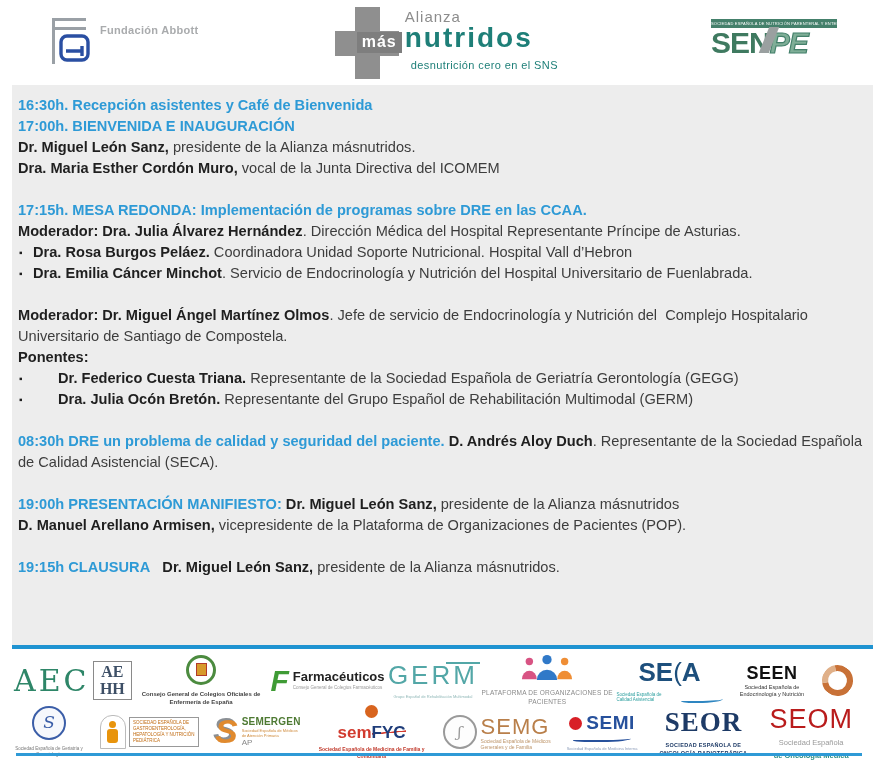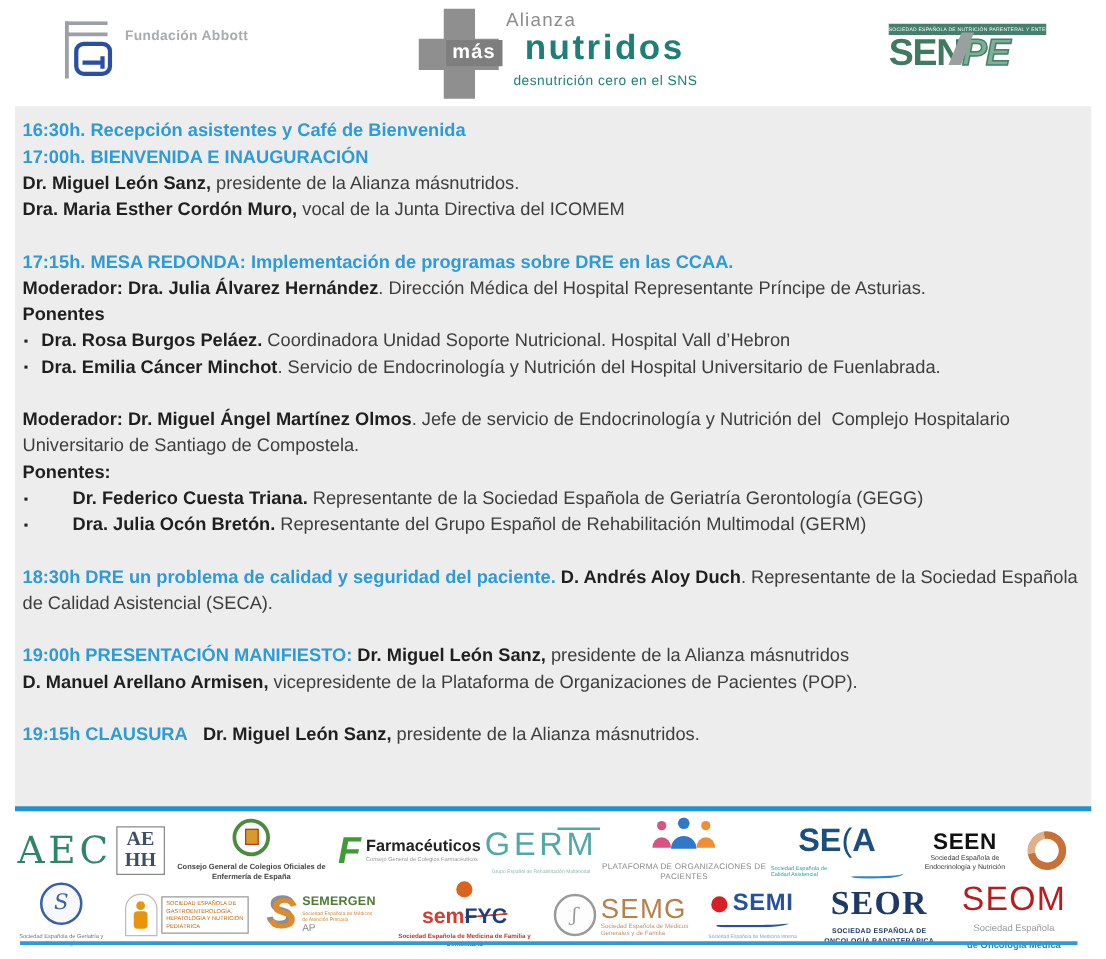--- a/index.html
+++ b/index.html
@@ -10,21 +10,21 @@
           align-items:center;justify-content:space-between;padding:0 42px 0 52px;box-sizing:border-box;}
   .abbott{display:flex;align-items:flex-start;gap:10px;}
   .abbott-label{color:#a9abad;font-size:11px;font-weight:bold;margin-top:6px;letter-spacing:.3px;}
   
   .alianza{position:relative;width:240px;height:74px;margin-top:2px;}
   .al-cross-v{position:absolute;left:20px;top:0;width:25px;height:72px;background:#8f8f8f;}
   .al-cross-h{position:absolute;left:0;top:24px;width:64px;height:25px;background:#8f8f8f;}
   .al-word1{position:absolute;left:70px;top:1px;color:#8c8c8c;font-size:15px;letter-spacing:1px;}
   .al-mas{position:absolute;left:22px;top:25px;background:#7e7e7e;color:#fff;font-weight:bold;
           font-size:16px;padding:1px 5px 2px;letter-spacing:1px;}
-  .al-word2{position:absolute;left:85px;top:15px;color:#1e7f78;font-weight:bold;font-size:28px;letter-spacing:2px;}
+  .al-word2{position:absolute;left:70px;top:15px;color:#1e7f78;font-weight:bold;font-size:28px;letter-spacing:2px;}
   .al-tag{position:absolute;left:76px;top:52px;color:#1e7f78;font-size:11px;letter-spacing:.4px;}
   
   .senpe{position:relative;width:132px;height:52px;margin-top:4px;}
   .senpe-bar{width:126px;height:9px;background:#44806b;color:#fff;font-size:4px;line-height:9px;
              text-align:center;overflow:hidden;white-space:nowrap;letter-spacing:.2px;}
   .senpe-letters{display:flex;align-items:baseline;margin-top:-2px;}
   .senpe-sen{color:#3f7a60;font-weight:800;font-size:30px;letter-spacing:-1px;}
   .senpe-slash{width:10px;height:26px;background:#9aa0a0;transform:skewX(-22deg);margin:0 -4px 2px -6px;}
   .senpe-pe{color:#7fae97;font-weight:800;font-style:italic;font-size:30px;letter-spacing:-1px;
             -webkit-text-stroke:1.2px #44806b;}
@@ -150,34 +150,33 @@
 
       <p class="ln"><span class="t-blue">16:30h. Recepción asistentes y Café de Bienvenida</span></p>
       <p class="ln"><span class="t-blue">17:00h. BIENVENIDA E INAUGURACIÓN</span></p>
       <p class="ln"><span class="t-bold">Dr. Miguel León Sanz,</span><span class="t-reg"> presidente de la Alianza másnutridos.</span></p>
       <p class="ln"><span class="t-bold">Dra. Maria Esther Cordón Muro,</span><span class="t-reg"> vocal de la Junta Directiva del ICOMEM</span></p>
 
       <div class="gap"></div>
 
       <p class="ln"><span class="t-blue">17:15h. MESA REDONDA: Implementación de programas sobre DRE en las CCAA.</span></p>
       <p class="ln"><span class="t-bold">Moderador: Dra. Julia Álvarez Hernández</span><span class="t-reg">. Dirección Médica del Hospital Representante Príncipe de Asturias.</span></p>
-      <p class="ln"><span class="t-bold">Ponentes</span></p>
       <p class="ln bl"><span class="t-bold">Dra. Rosa Burgos Peláez.</span><span class="t-reg"> Coordinadora Unidad Soporte Nutricional. Hospital Vall d’Hebron</span></p>
       <p class="ln bl"><span class="t-bold">Dra. Emilia Cáncer Minchot</span><span class="t-reg">. Servicio de Endocrinología y Nutrición del Hospital Universitario de Fuenlabrada.</span></p>
 
       <div class="gap"></div>
 
       <p class="ln"><span class="t-bold">Moderador: Dr. Miguel Ángel Martínez Olmos</span><span class="t-reg">. Jefe de servicio de Endocrinología y Nutrición del &nbsp;Complejo Hospitalario Universitario de Santiago de Compostela.</span></p>
       <p class="ln"><span class="t-bold">Ponentes:</span></p>
       <p class="ln bl2"><span class="t-bold">Dr. Federico Cuesta Triana.</span><span class="t-reg"> Representante de la Sociedad Española de Geriatría Gerontología (GEGG)</span></p>
       <p class="ln bl2"><span class="t-bold">Dra. Julia Ocón Bretón.</span><span class="t-reg"> Representante del Grupo Español de Rehabilitación Multimodal (GERM)</span></p>
 
       <div class="gap"></div>
 
-      <p class="ln"><span class="t-blue">18:30h DRE un problema de calidad y seguridad del paciente.</span><span class="t-bold"> D. Andrés Aloy Duch</span><span class="t-reg">. Representante de la Sociedad Española de Calidad Asistencial (SECA).</span></p>
+      <p class="ln"><span class="t-blue">08:30h DRE un problema de calidad y seguridad del paciente.</span><span class="t-bold"> D. Andrés Aloy Duch</span><span class="t-reg">. Representante de la Sociedad Española de Calidad Asistencial (SECA).</span></p>
 
       <div class="gap"></div>
 
       <p class="ln"><span class="t-blue">19:00h PRESENTACIÓN MANIFIESTO:</span><span class="t-bold"> Dr. Miguel León Sanz,</span><span class="t-reg"> presidente de la Alianza másnutridos</span></p>
       <p class="ln"><span class="t-bold">D. Manuel Arellano Armisen,</span><span class="t-reg"> vicepresidente de la Plataforma de Organizaciones de Pacientes (POP).</span></p>
 
       <div class="gap"></div>
 
       <p class="ln"><span class="t-blue">19:15h CLAUSURA</span><span class="t-bold">&nbsp;&nbsp; Dr. Miguel León Sanz,</span><span class="t-reg"> presidente de la Alianza másnutridos.</span></p>
 

